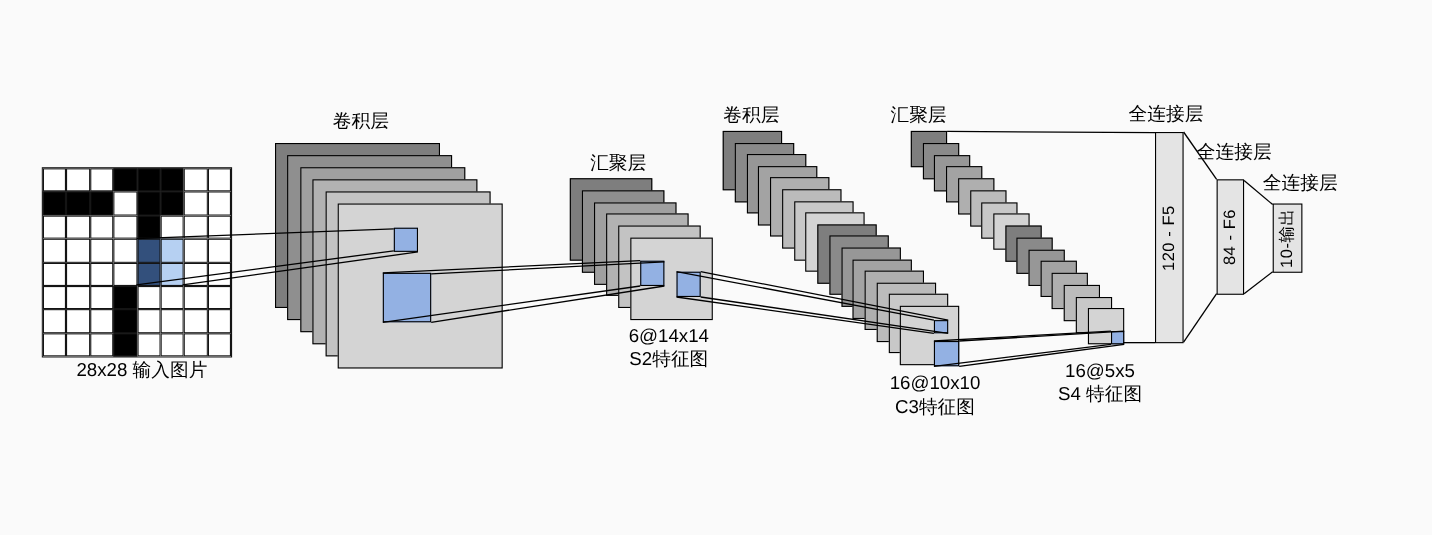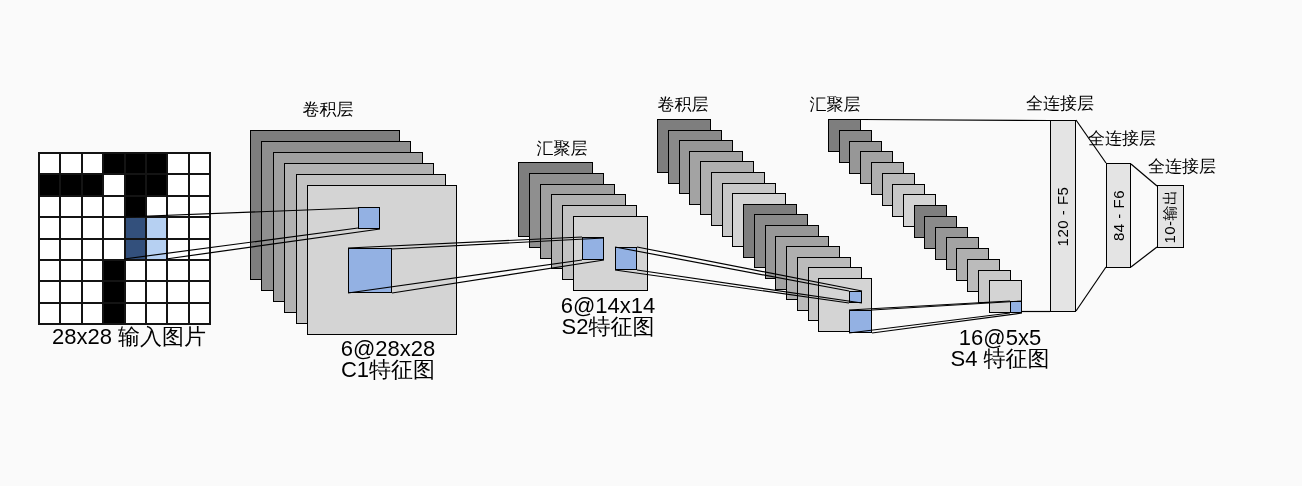--- a/index.html
+++ b/index.html
@@ -15,21 +15,21 @@
   .gcell{border:1px solid #141414;box-sizing:border-box;}
   .stack{position:absolute;inset:0;z-index:10;pointer-events:none;}
   .layer{position:absolute;border:1px solid #000;box-sizing:border-box;}
   .patch{position:absolute;border:1px solid #000;box-sizing:border-box;z-index:40;}
   #overlay{position:absolute;inset:0;z-index:50;pointer-events:none;}
   .toplabel{
     position:absolute;transform:translateX(-50%);font-size:17px;line-height:17px;
     white-space:nowrap;z-index:60;
   }
   .caption{
-    position:absolute;transform:translateX(-50%);font-size:22px;line-height:21px;
+    position:absolute;transform:translateX(-50%);font-size:17px;line-height:21px;
     text-align:center;white-space:nowrap;z-index:60;
   }
   .fc-bar{
     position:absolute;border:1px solid #000;box-sizing:border-box;z-index:30;
     display:flex;align-items:center;justify-content:center;
   }
   .vtext{transform:rotate(-90deg);white-space:nowrap;font-size:15px;letter-spacing:0.5px;}
 </style>
 </head>
 <body>
@@ -204,26 +204,26 @@
   <div class="toplabel" style="left:562px;top:140px">汇聚层</div>
   <div class="toplabel" style="left:683px;top:96px">卷积层</div>
   <div class="toplabel" style="left:835px;top:96px">汇聚层</div>
   <div class="toplabel" style="left:1060px;top:95px">全连接层</div>
   <div class="toplabel" style="left:1122px;top:130px">全连接层</div>
   <div class="toplabel" style="left:1182px;top:158px">全连接层</div>
 
   <div class="caption" style="left:129px;top:326px">
     <div>28x28 输入图片</div>
   </div>
-  <div class="caption" style="left:388px;top:338px">
-    <div>6@28x28</div>
-    <div>C1特征图</div>
-  </div>
   <div class="caption" style="left:608px;top:295px">
     <div>6@14x14</div>
     <div>S2特征图</div>
   </div>
+  <div class="caption" style="left:850px;top:338px">
+    <div>16@10x10</div>
+    <div>C3特征图</div>
+  </div>
   <div class="caption" style="left:1000px;top:327px">
     <div>16@5x5</div>
     <div>S4 特征图</div>
   </div>
 
 </div>
 
 </body></html>

